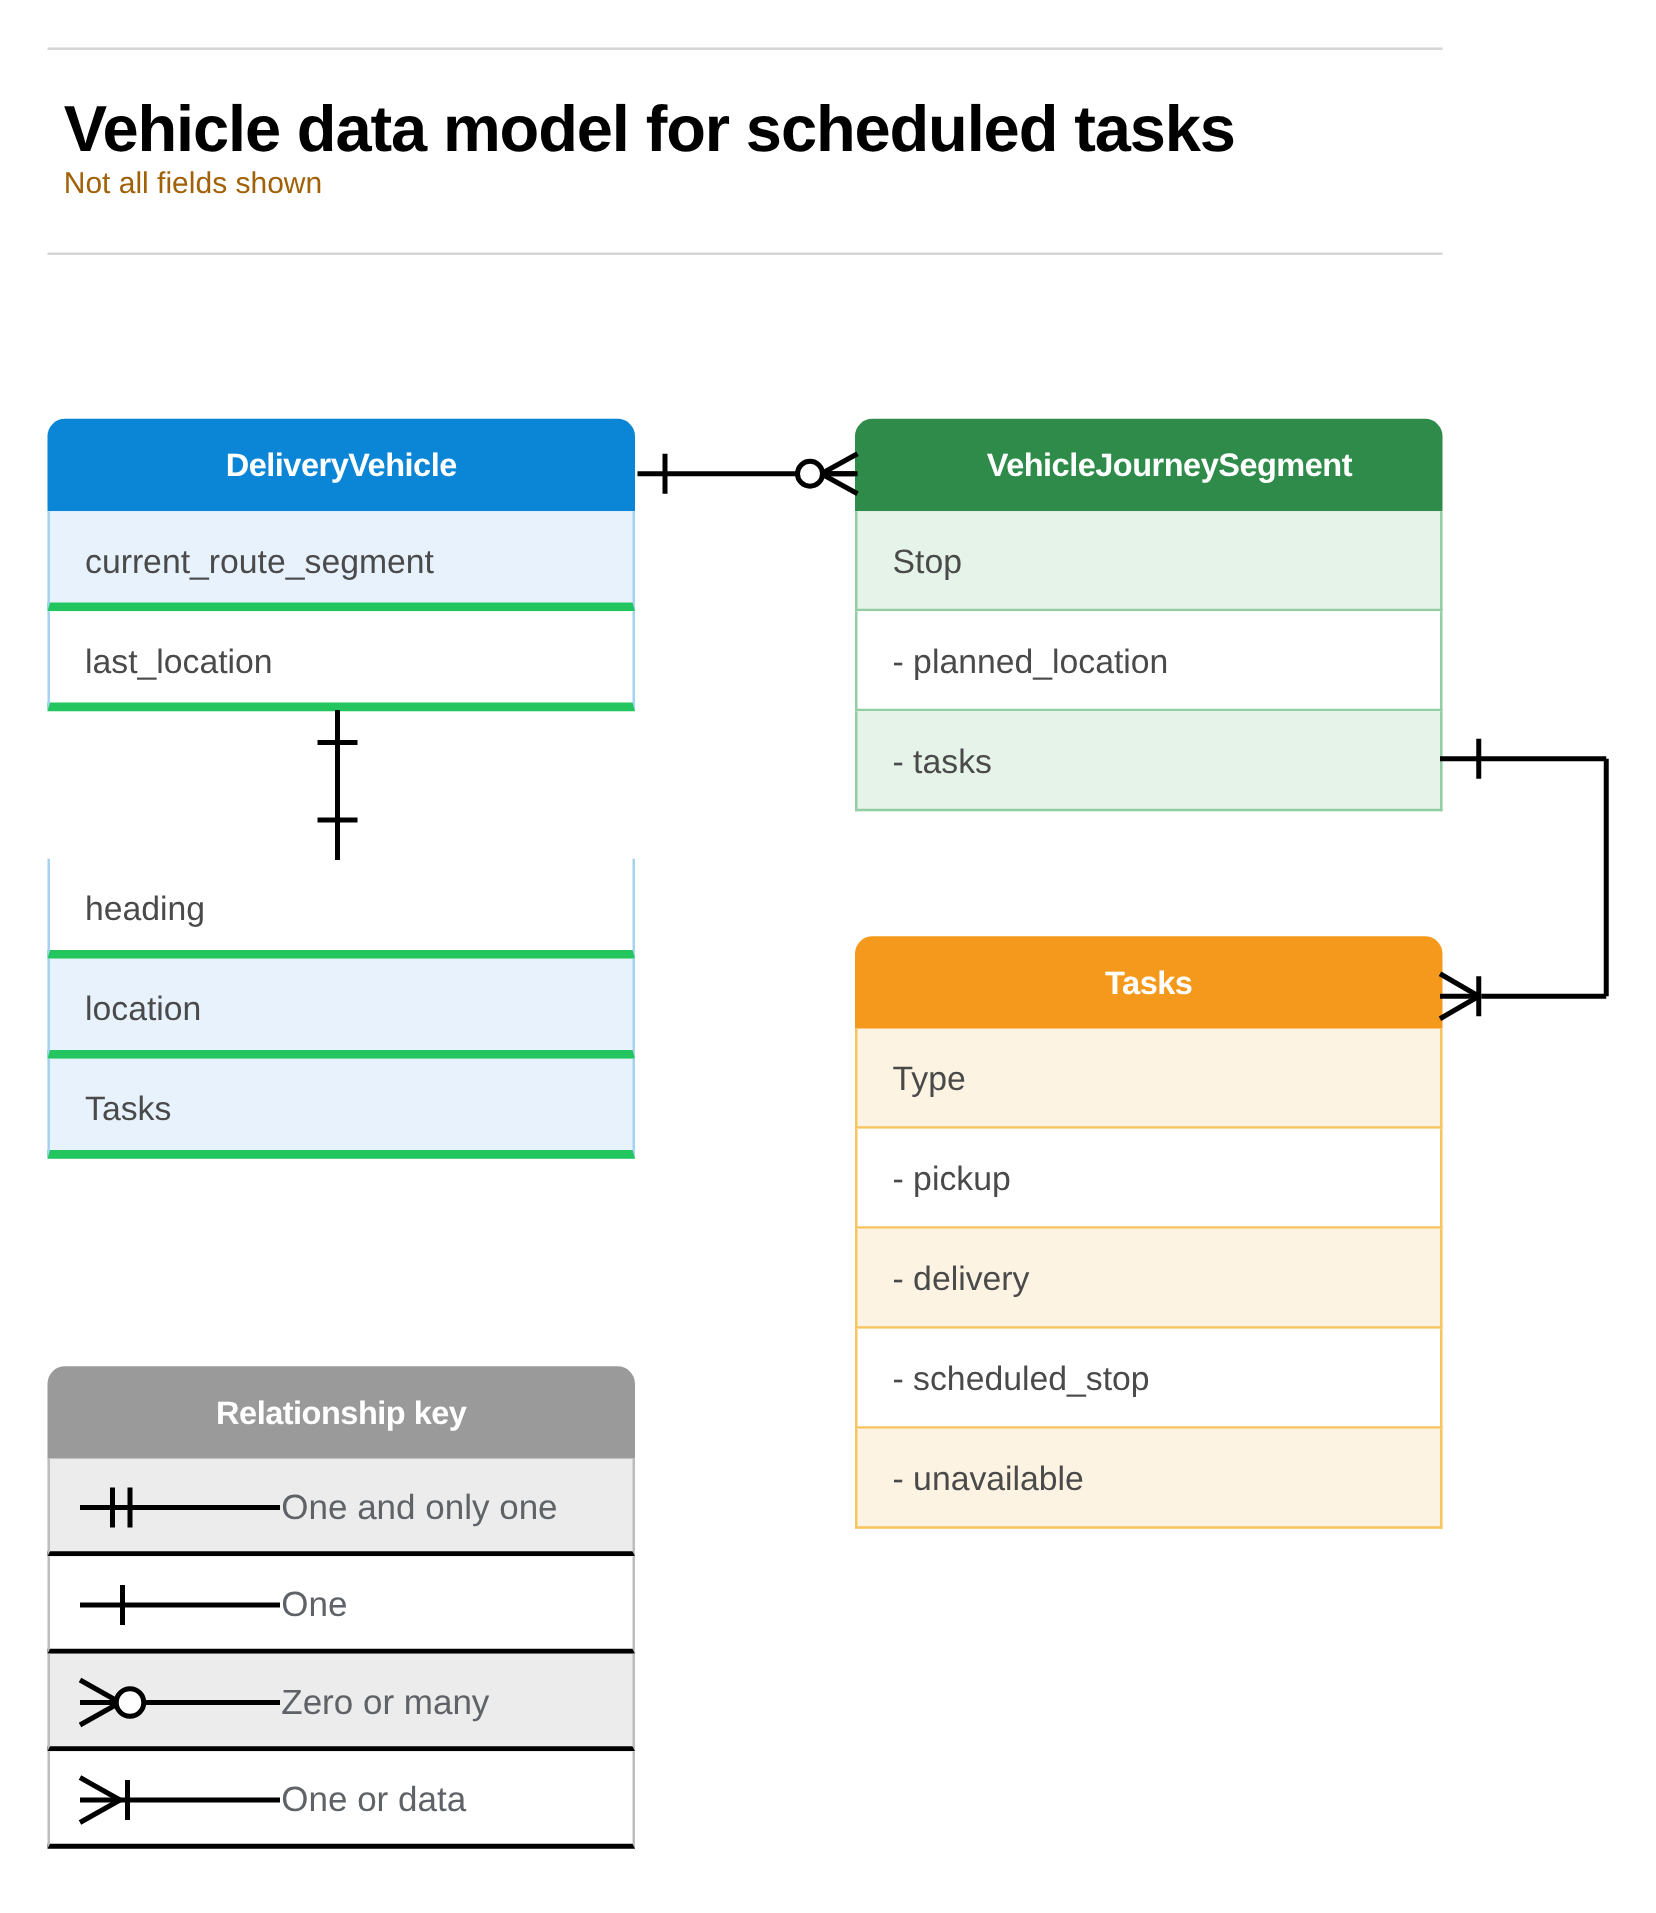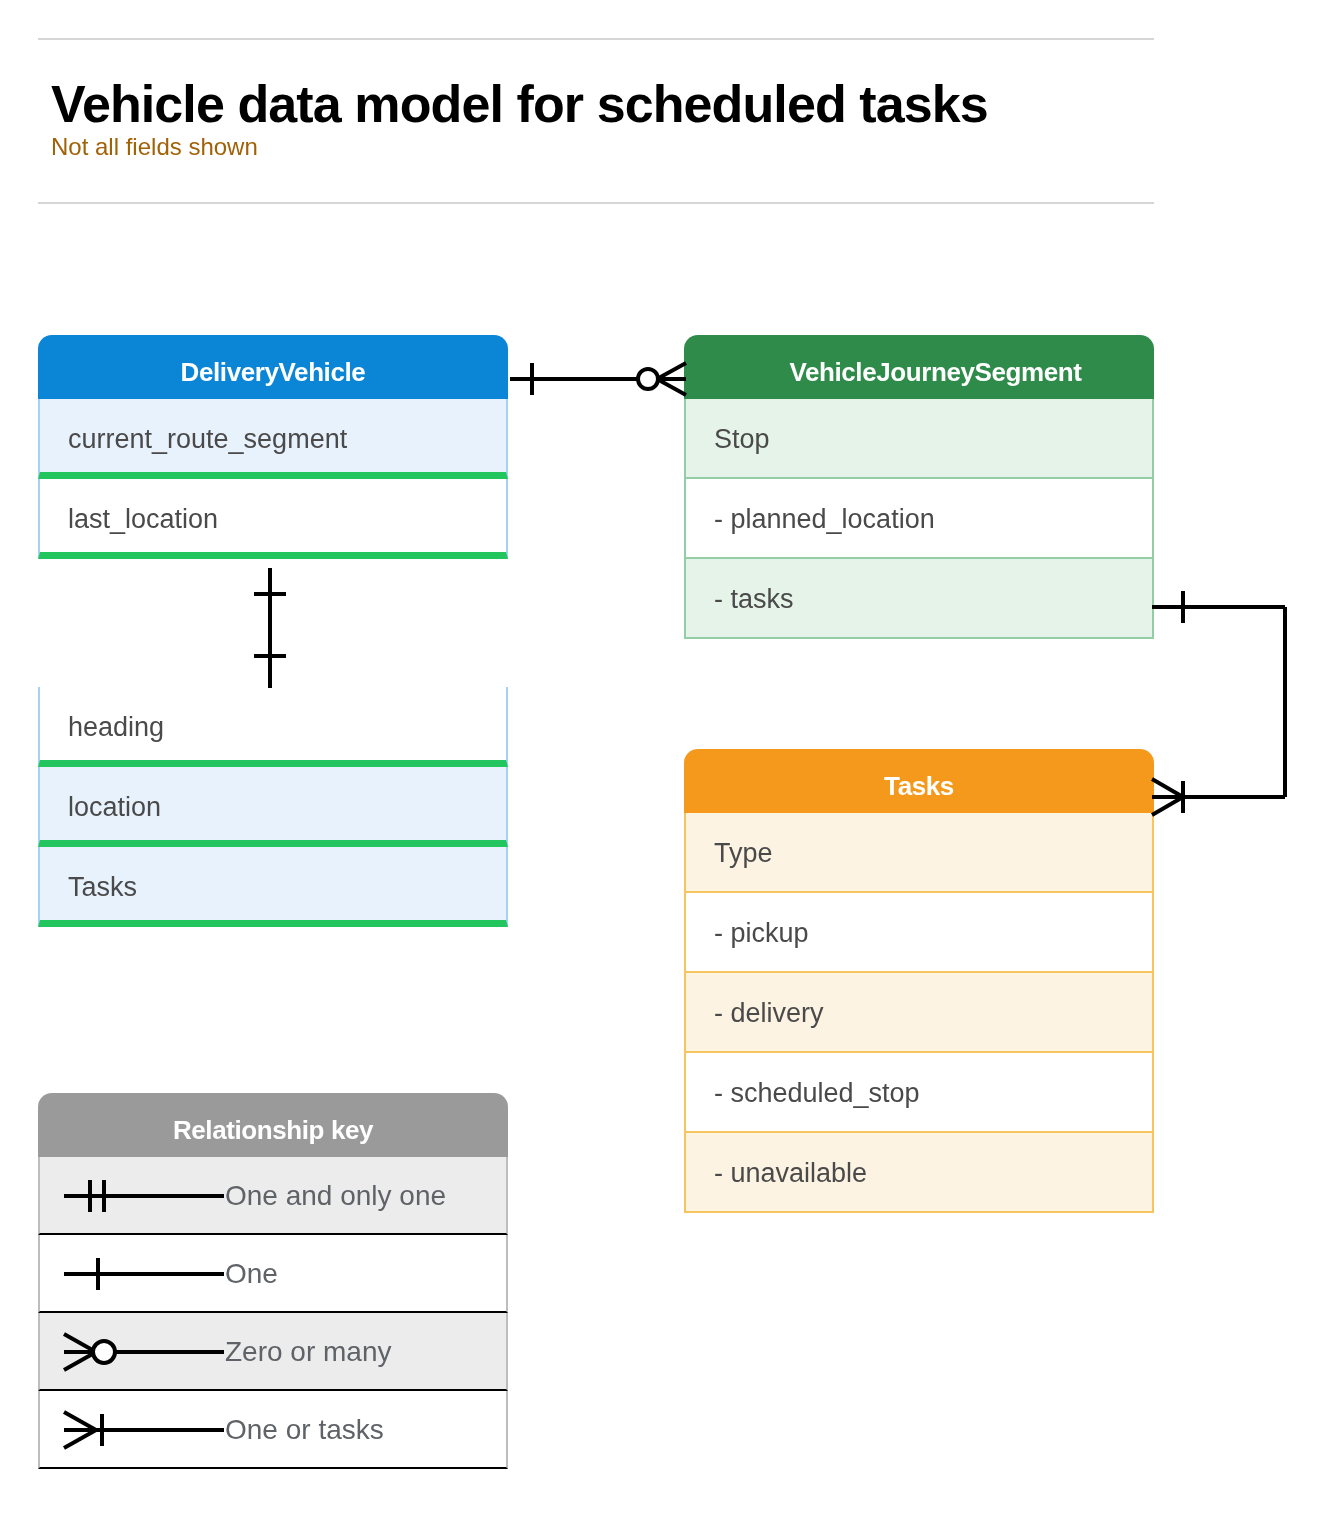--- a/index.html
+++ b/index.html
@@ -55,21 +55,21 @@
     position: absolute;
     border-radius: 14px 14px 3px 3px;
   }
   .entity-header {
     border-radius: 14px 14px 0 0;
     text-align: center;
     font-size: 26px;
     font-weight: bold;
     color: #ffffff;
     letter-spacing: -0.4px;
-    height: 64px;
+    height: 74px;
     line-height: 74px;
     overflow: hidden;
     white-space: nowrap;
   }
   .entity-row {
     height: 80px;
     line-height: 80px;
     padding-left: 28px;
     font-size: 27px;
     color: #4a4a4a;
@@ -106,21 +106,21 @@
     border-bottom: 2px solid #f8c45e;
     background: #ffffff;
   }
   .theme-orange .entity-row.alt { background: #fdf3e3; }
 
   
   .theme-gray .entity-header { background: #9a9a9a; }
   .theme-gray .legend-row {
     border-left: 2px solid #bdbdbd;
     border-right: 2px solid #bdbdbd;
-    border-bottom: 2px solid #000000;
+    border-bottom: 4px solid #000000;
     background: #ffffff;
   }
   .theme-gray .legend-row.alt { background: #ececec; }
 
   
   #entity-delivery-vehicle {
     left: 38px; top: 335px; width: 470px;
   }
   #entity-vehicle-journey-segment {
     left: 684px; top: 335px; width: 470px;
@@ -239,21 +239,21 @@
     </div>
 
     <div class="legend-row">
       <svg class="legend-symbol" viewBox="0 0 170 78">
         <line x1="34" y1="39" x2="162" y2="39" stroke="#000" stroke-width="4"></line>
         <line x1="34" y1="39" x2="2" y2="21" stroke="#000" stroke-width="4"></line>
         <line x1="34" y1="39" x2="2" y2="39" stroke="#000" stroke-width="4"></line>
         <line x1="34" y1="39" x2="2" y2="57" stroke="#000" stroke-width="4"></line>
         <line x1="40" y1="23" x2="40" y2="55" stroke="#000" stroke-width="4"></line>
       </svg>
-      <div class="legend-label">One or tasks</div>
+      <div class="legend-label">One or data</div>
     </div>
   </div>
 
   <svg id="connectors" viewBox="0 0 1325 1530">
 
     <g>
       <line x1="510" y1="379" x2="684" y2="379" stroke="#000" stroke-width="4"></line>
       <line x1="532" y1="363" x2="532" y2="395" stroke="#000" stroke-width="4"></line>
       <line x1="657" y1="379" x2="686" y2="363" stroke="#000" stroke-width="4"></line>
       <line x1="657" y1="379" x2="686" y2="379" stroke="#000" stroke-width="4"></line>

